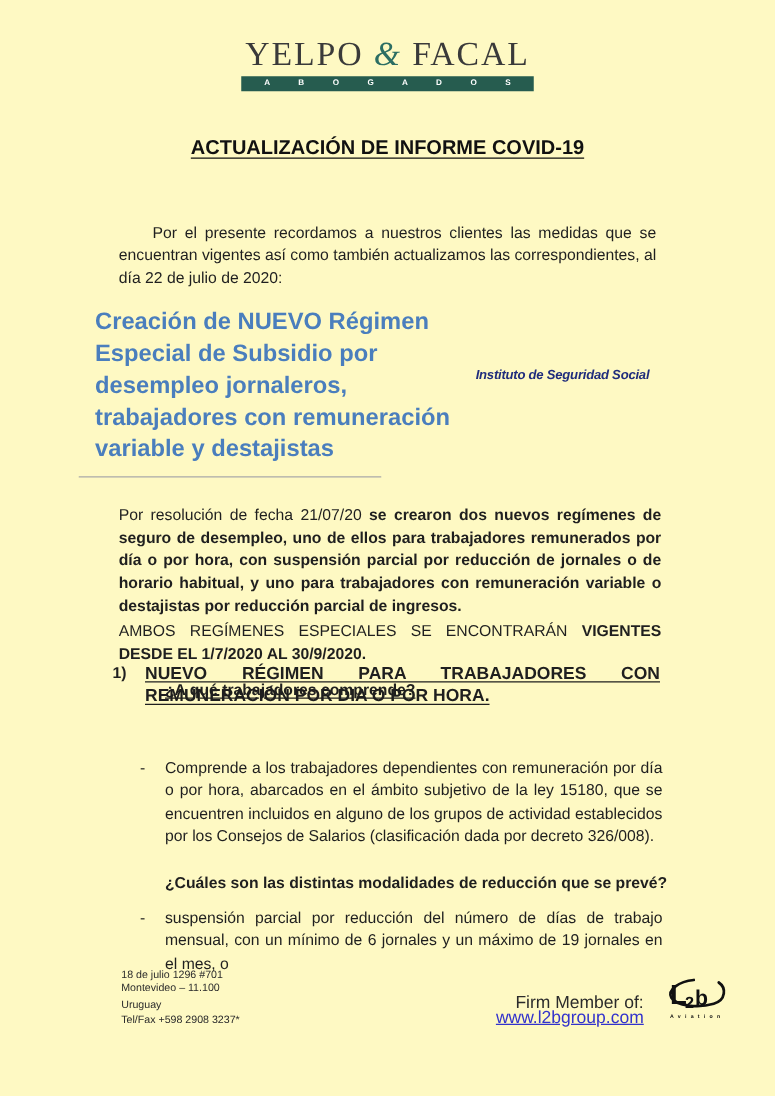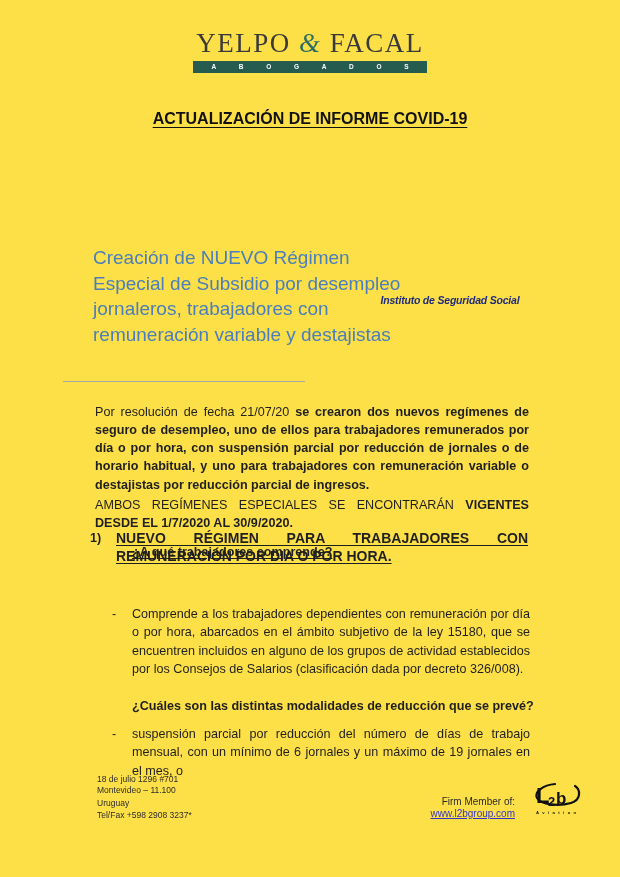--- a/index.html
+++ b/index.html
@@ -1,19 +1,19 @@
 <!DOCTYPE html>
 <html><head>
 <meta charset="utf-8">
 <style>
   html,body{margin:0;padding:0;background:#ffffff;}
   .page{
     position:relative;
     width:620px;height:877px;
-    background:#fde047;
+    background:#fef9c3;
     font-family:"Liberation Sans",sans-serif;
     color:#1f1f1f;
     overflow:hidden;
   }
   
   .logo-block{position:absolute;top:28px;left:50%;transform:translateX(-50%);width:234px;text-align:center;}
   .logo-text{
     font-family:"Liberation Serif",serif;
     font-size:27px;letter-spacing:1.5px;color:#3a3a3a;white-space:nowrap;
   }
@@ -32,22 +32,22 @@
     font-size:16px;font-weight:bold;color:#111111;
     text-decoration:underline;text-underline-offset:3px;
   }
   
   .para{font-size:12.6px;line-height:18.3px;text-align:justify;color:#1f1f1f;}
   .b{font-weight:bold;}
   
   .intro{position:absolute;top:164px;left:95px;width:430px;text-indent:27px;}
   
   .heading-blue{
-    position:absolute;top:245px;left:93px;width:312px;
-    font-size:19px;line-height:25.6px;color:#4a7ebd;
+    position:absolute;top:245px;left:76px;width:312px;
+    font-size:19px;line-height:25.6px;color:#4a7ebd;font-weight:bold;
   }
   .bps{position:absolute;top:280px;left:375px;width:150px;text-align:center;color:#1f2c7c;}
   .bps-word{
     position:relative;display:inline-block;
     font-size:48px;line-height:42px;font-weight:bold;font-style:italic;
     letter-spacing:-3px;color:#1f2c7c;
   }
   .bps-bars{position:absolute;right:30px;bottom:-12px;display:flex;align-items:flex-end;gap:1.5px;transform:skewX(-14deg);}
   .bps-bars i{display:block;width:4px;background:#1f2c7c;}
   .bps-bars i:nth-child(1){height:6px;}
@@ -70,40 +70,41 @@
   .q2{top:699px;}
   .bullet{position:absolute;left:112px;width:418px;display:flex;}
   .bullet .dash{width:20px;flex:none;font-size:12.6px;line-height:18.3px;}
   .bullet .btxt{flex:1;}
   .bullet1{top:605px;}
   .bullet2{top:725px;}
   
   .footer-left{position:absolute;top:774px;left:97px;font-size:8.5px;line-height:11.2px;color:#2b2b2b;}
   .footer-left .gap{margin-top:2px;}
   .site-link{position:absolute;top:881px;left:97px;font-size:8.5px;color:#3333cc;text-decoration:underline;cursor:pointer;}
-  .footer-right{position:absolute;top:796px;left:395px;width:120px;text-align:right;font-size:10px;line-height:11.5px;color:#2b2b2b;}
+  .footer-right{position:absolute;top:796px;left:395px;width:120px;text-align:right;font-size:14px;line-height:11.5px;color:#2b2b2b;}
   .footer-right .lnk{color:#3333cc;text-decoration:underline;cursor:pointer;}
   .l2b{position:absolute;top:778px;left:529px;width:54px;height:40px;}
 </style>
 </head>
 <body>
 
 <div class="page">
 
   <div class="logo-block">
     <div class="logo-text"><span>YELPO </span><span class="amp">&amp;</span><span> FACAL</span></div>
     <div class="abogados-bar">
       <span>A B O G A D O S</span>
     </div>
   </div>
 
   <div class="doc-title">
     <span>ACTUALIZACIÓN DE INFORME COVID-19</span>
   </div>
 
+  <p class="para intro">Por el presente recordamos a nuestros clientes las medidas que se encuentran vigentes así como también actualizamos las correspondientes, al día 22 de julio de 2020:</p>
 
   <div class="heading-blue">Creación de NUEVO Régimen Especial de Subsidio por desempleo jornaleros, trabajadores con remuneración variable y destajistas</div>
 
   <div class="bps">
     <div class="bps-sub">Instituto de Seguridad Social</div>
   </div>
 
   <div class="divider"></div>
 
   <p class="para para1"><span>Por resolución de fecha 21/07/20 </span><span class="b">se crearon dos nuevos regímenes de seguro de desempleo, uno de ellos para trabajadores remunerados por día o por hora, con suspensión parcial por reducción de jornales o de horario habitual, y uno para trabajadores con remuneración variable o destajistas por reducción parcial de ingresos.</span></p>

